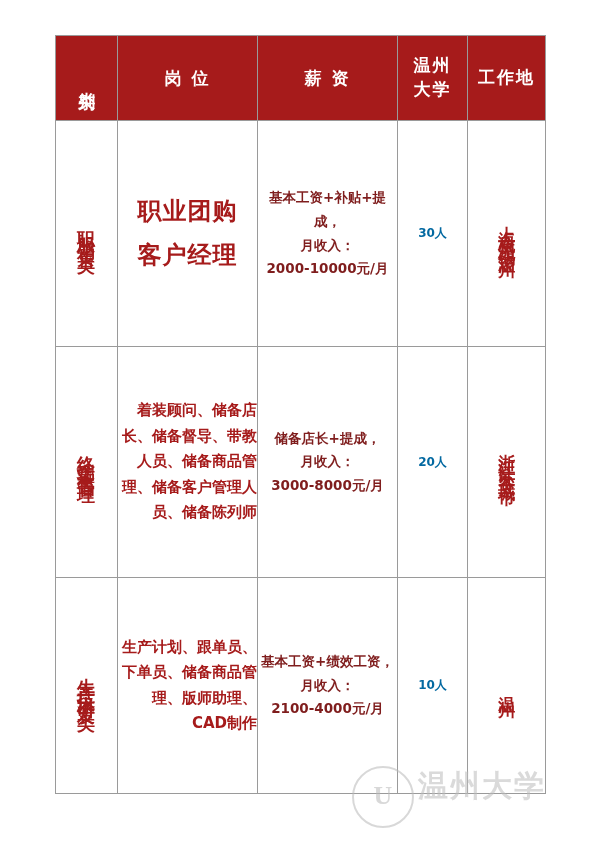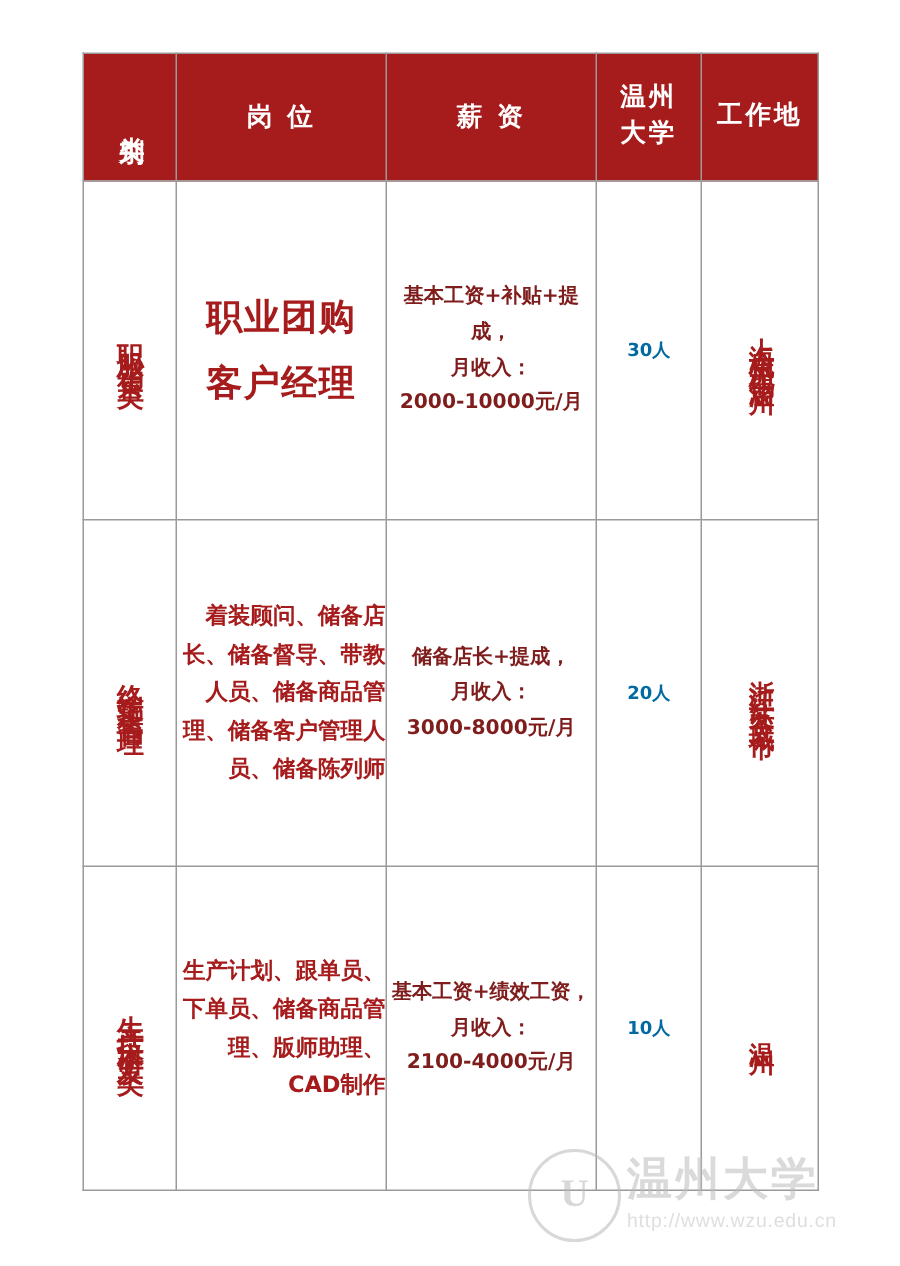--- a/index.html
+++ b/index.html
@@ -251,16 +251,15 @@
           </td>
         </tr>
 
       </tbody>
     </table>
   </div>
 
   <div class="watermark">
     <div class="wm-seal">U</div>
     <div class="wm-title">温州大学</div>
-    <div class="wm-url">http://www.wzu.edu.cn</div>
   </div>
 
 </div>
 
 </body></html>

